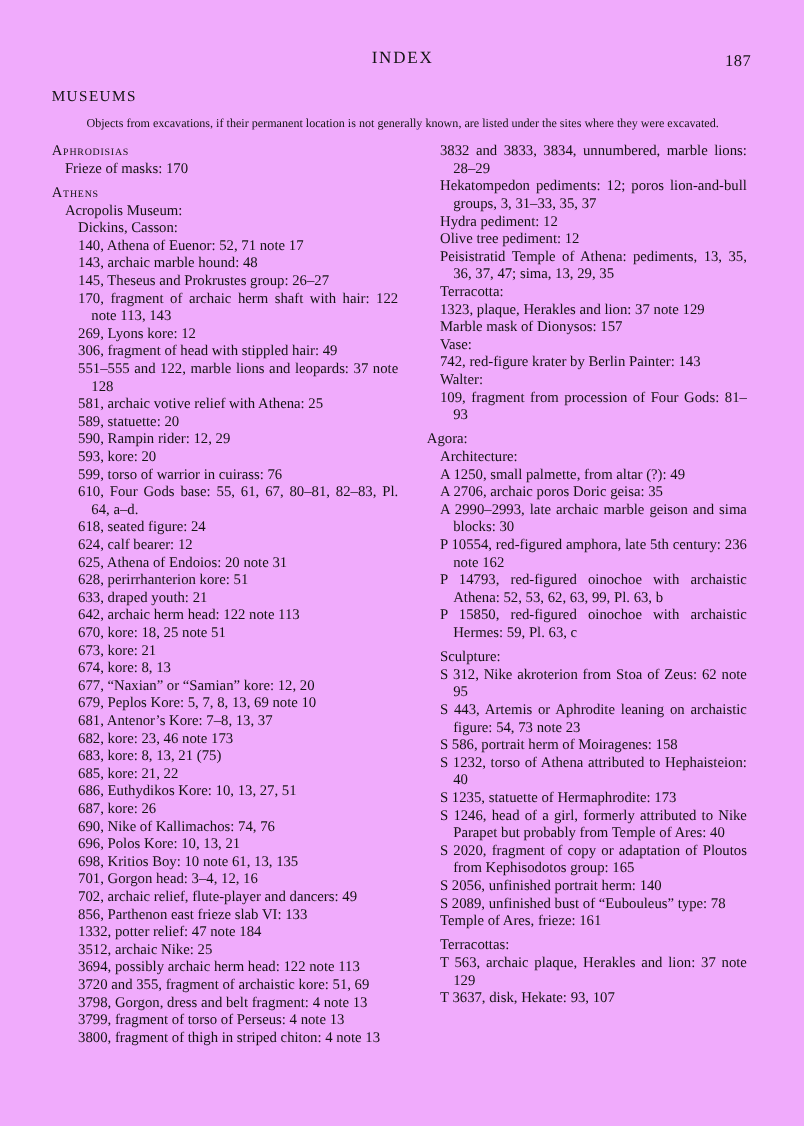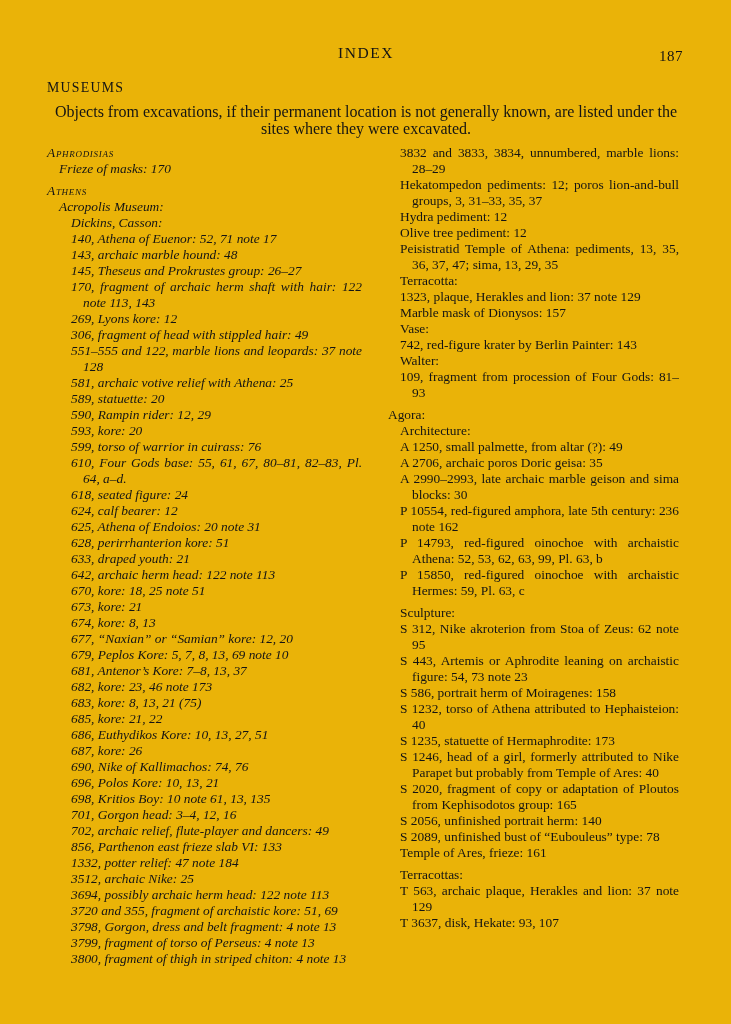--- a/index.html
+++ b/index.html
@@ -1,44 +1,44 @@
 <!DOCTYPE html>
 <html><head>
 <meta charset="utf-8">
 <style>
   html,body { margin:0; padding:0; background:#ffffff; }
   .page {
     position:relative;
     width:731px; height:1024px;
-    background:#eab308;
+    background:#f0abfc;
     color:#141414;
     font-family:"Liberation Serif","DejaVu Serif",serif;
     box-sizing:border-box;
     padding:44px 46px 0 47px;
     overflow:hidden;
   }
   .running-head { position:relative; height:18px; }
   .rh-title {
     position:absolute; left:0; right:0;
     text-align:center; font-size:15.5px; letter-spacing:1.6px;
   }
   .rh-page { position:absolute; right:2px; top:4px; font-size:15px; letter-spacing:0.5px; }
   .section-title {
     text-align:left; font-weight:normal;
     font-size:13.8px; letter-spacing:1.3px;
     margin:18px 0 0 0;
   }
   .intro {
     text-align:center;
-    font-size:16px; line-height:16.5px;
+    font-size:11px; line-height:16.5px;
     margin:8px 0 0 0;
   }
   .columns { display:flex; gap:14px; margin-top:8px; }
   .col { font-size:13.4px; line-height:16px; }
-  .col-left  { width:315px;font-style:italic; }
+  .col-left  { width:315px; }
   .col-right { width:303px; }
   .entry { margin:0; text-align:justify; }
   .lvl0 { padding-left:12px; text-indent:-12px; }
   .lvl1 { padding-left:24px; text-indent:-12px; }
   .lvl2 { padding-left:36px; text-indent:-12px; }
   .sc   { font-variant:small-caps; letter-spacing:0.7px; }
   .gap  { margin-top:6px; }
 </style>
 </head>
 <body>

